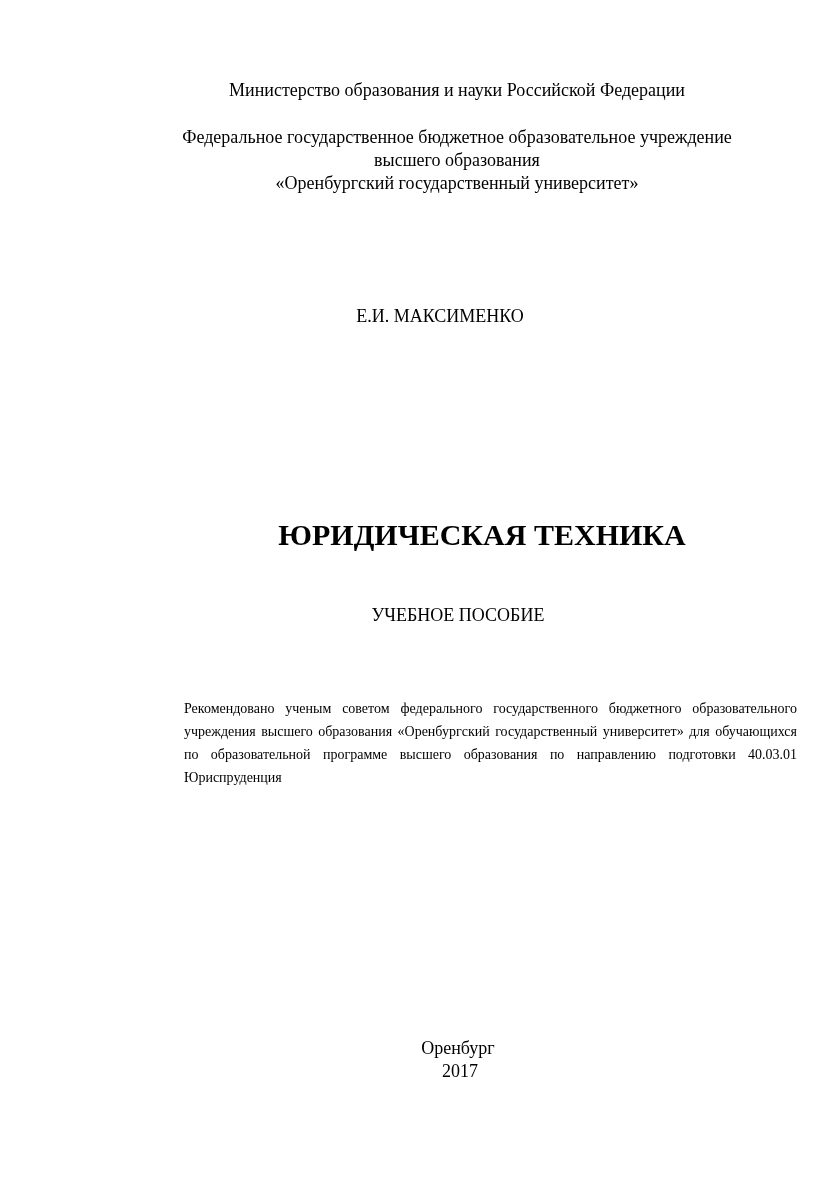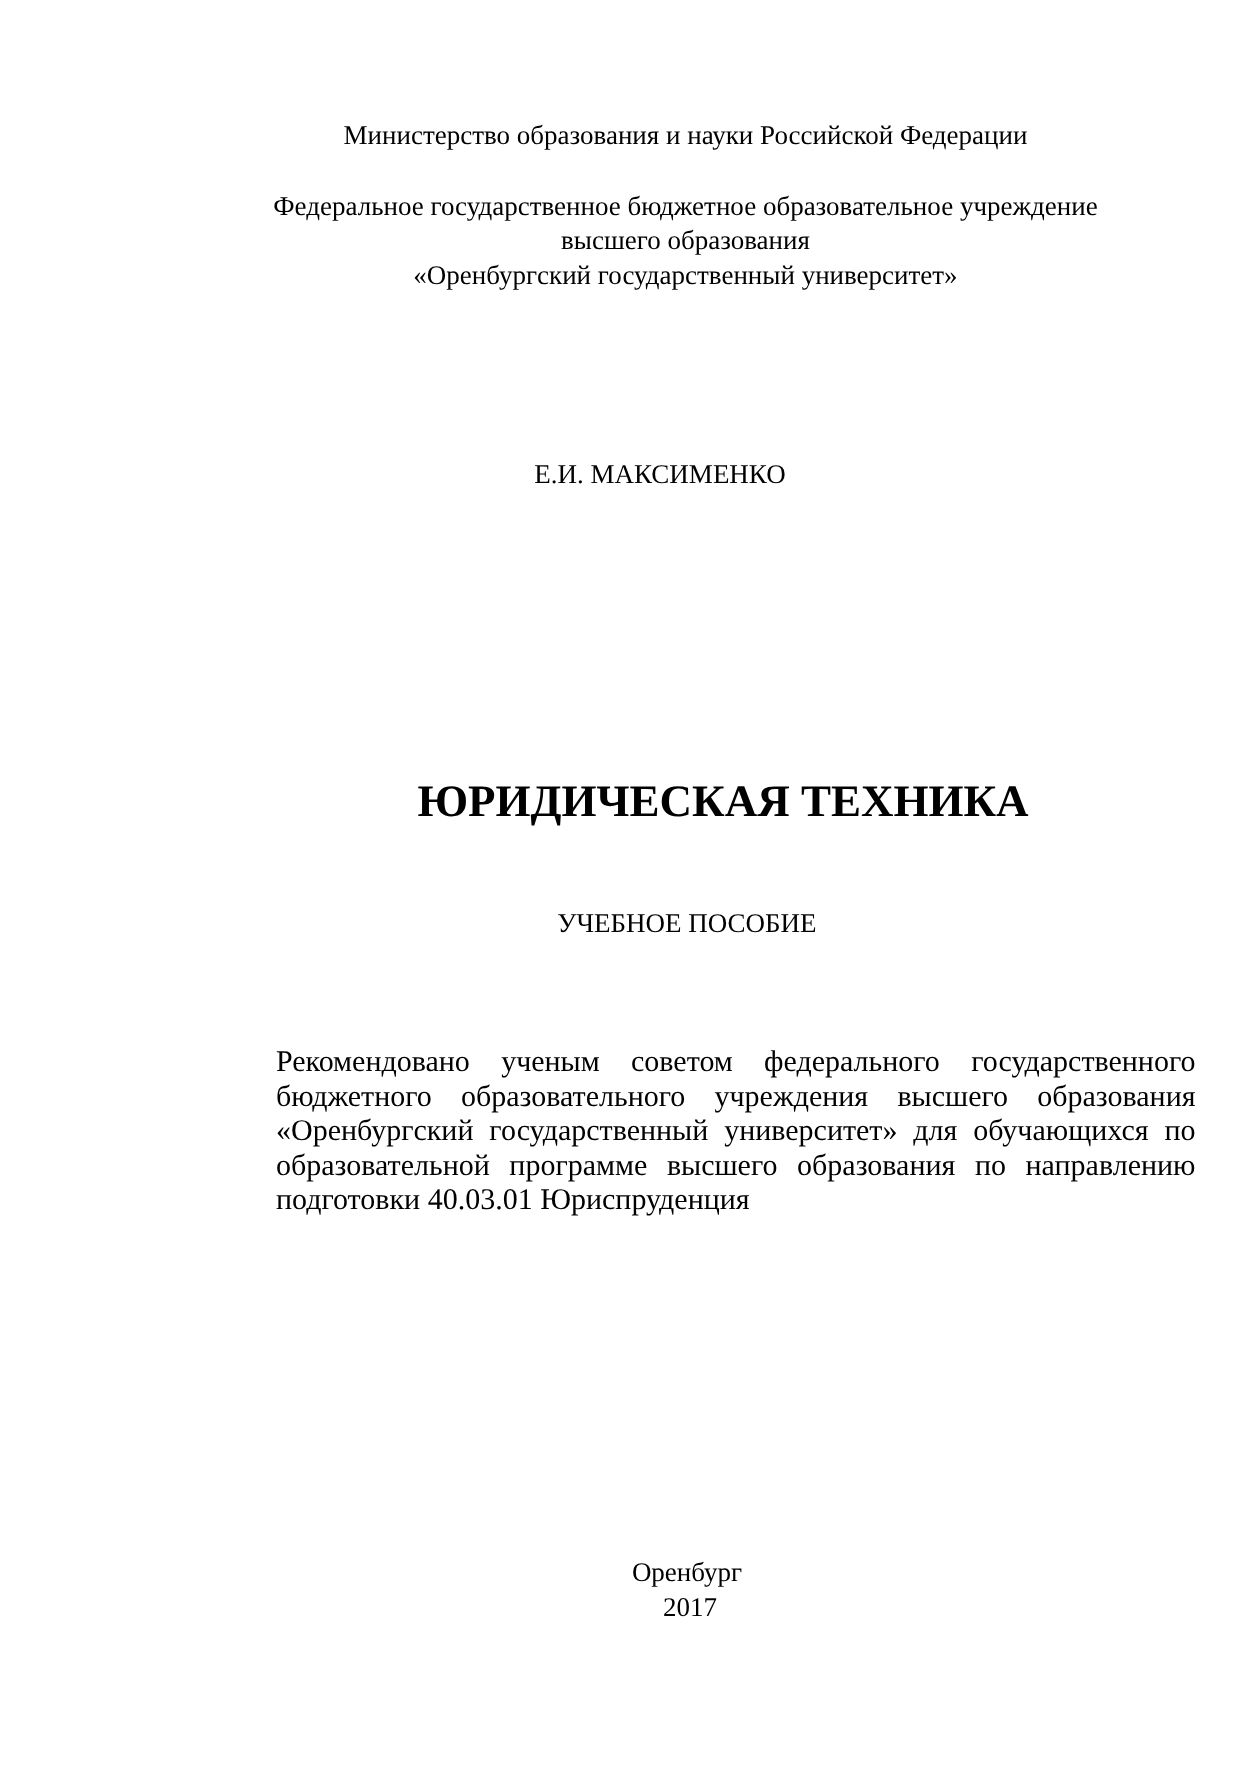--- a/index.html
+++ b/index.html
@@ -16,21 +16,21 @@
   #fed2 { top: 149px; left: 0; width: 914px; text-align: center; }
   #fed3 { top: 172px; left: 0; width: 914px; text-align: center; }
   #author { top: 305px; left: 0; width: 880px; text-align: center; }
   #title {
     top: 517px; left: 0; width: 964px; text-align: center;
     font-size: 30px; line-height: 36px; font-weight: bold;
   }
   #subtitle { top: 604px; left: 0; width: 916px; text-align: center; }
   #recommend {
     position: absolute; top: 697px; left: 184px; width: 613px;
-    font-size: 20px; line-height: 23px; text-align: justify;
+    font-size: 14px; line-height: 23px; text-align: justify;
   }
   #city { top: 1037px; left: 0; width: 916px; text-align: center; }
   #year { top: 1060px; left: 0; width: 920px; text-align: center; }
 </style>
 </head>
 <body>
 
 <div>
   <div id="ministry" class="line">Министерство образования и науки Российской Федерации</div>
   <div id="fed1" class="line">Федеральное государственное бюджетное  образовательное учреждение</div>

